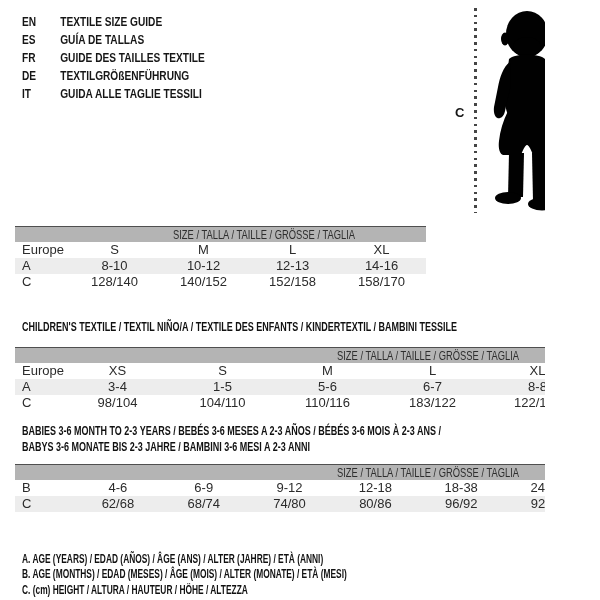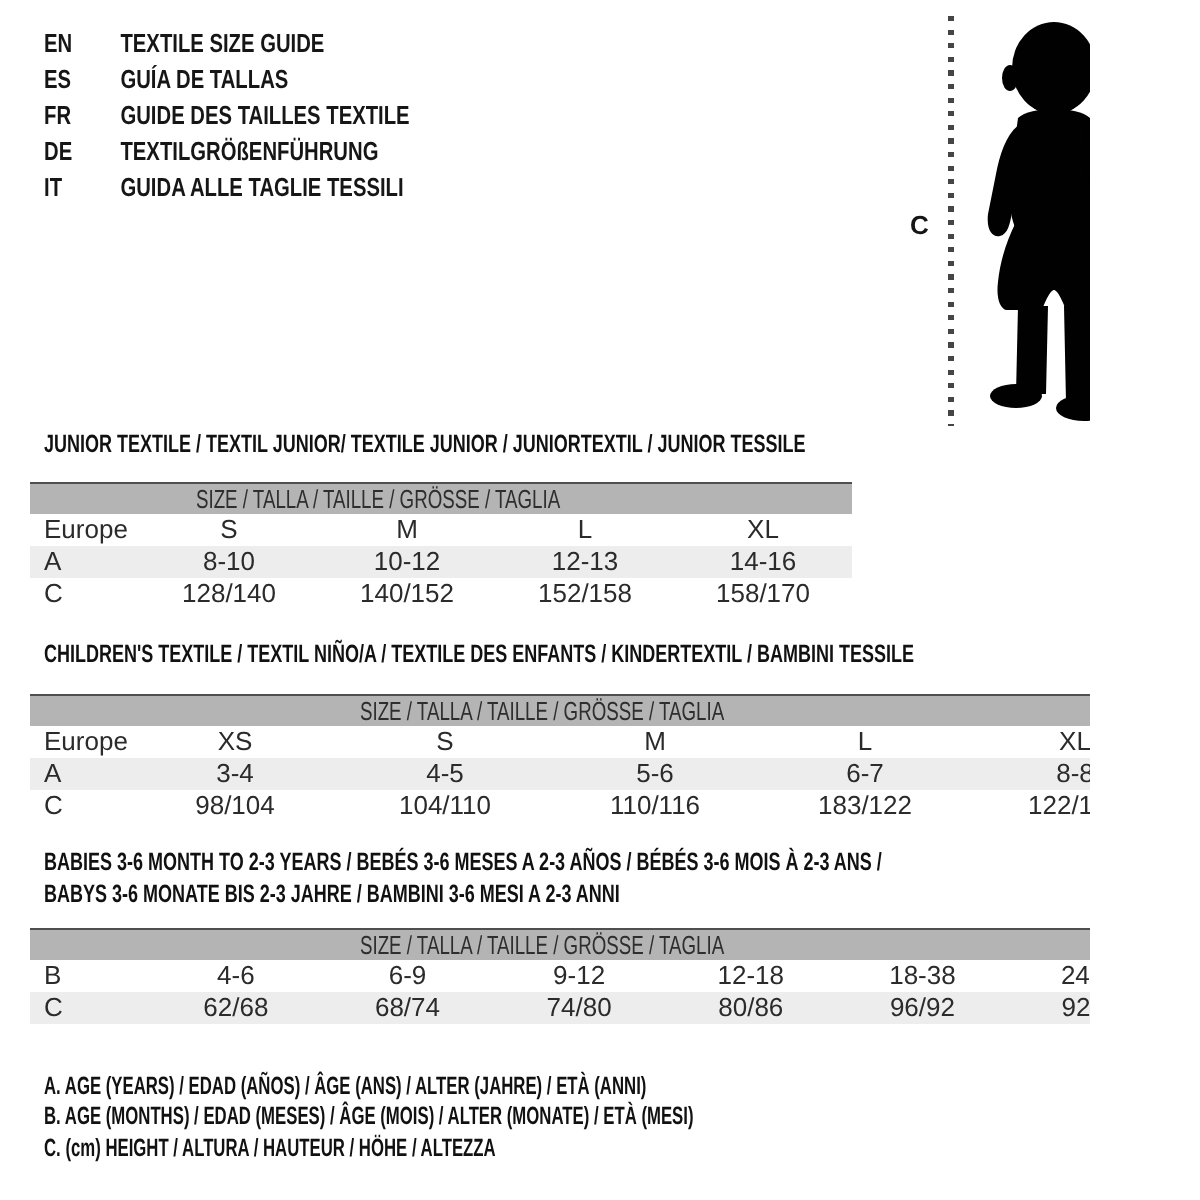--- a/index.html
+++ b/index.html
@@ -39,32 +39,32 @@
     border-top:1px solid var(--rule);
     font-size:13px;color:#2b2b2b;
   }
   .sec-0 table{width:411px;margin-top:11px;}
   .sec-1 table{width:575px;margin-top:12px;}
   .sec-2 table{width:575px;margin-top:9px;}
   .sec-0 .col-label{width:55px;}
   .sec-1 .col-label{width:50px;}
   .sec-2 .col-label{width:60px;}
   th.size-head{
-    background:var(--head-bg);text-align:center;font-weight:400;
+    background:var(--head-bg);text-align:right;font-weight:400;
     height:14px;padding:0 0 0 7px;color:#2e2e2e;
   }
   th.size-head .cond{
     display:inline-block;transform:scaleX(.72);transform-origin:0 50%;
     white-space:nowrap;font-size:13px;line-height:14px;
   }
   tbody td{height:16px;line-height:16px;text-align:center;padding:0;font-weight:400;margin-top:15px;}
   tbody td.row-label{text-align:left;padding-left:7px;}
   tr.shaded{background:var(--row-alt);}
   
-  .legend{position:absolute;left:22px;top:536px;}
+  .legend{position:absolute;left:22px;top:552px;}
   .legend-line{
     font-weight:700;font-size:12.5px;line-height:15.3px;white-space:nowrap;
     transform:scaleX(.67);transform-origin:0 0;color:#111;
   }
 </style>
 </head>
 <body>
 
 <div class="canvas">
 
@@ -89,23 +89,20 @@
       <path d="M63,53 C70,58 73,68 75,78 L78,90 C79,99 76,102 73,101 C69,100 68,95 67,90 L62,76 Z"></path>
       <path d="M27,102 L65,102 C70,112 73,122 74,132 C75,140 73,145 70,146 L52,146 C49,138 47,136 46,136 C45,136 43,138 40,146 L22,146 C19,145 17,140 18,132 C19,122 22,112 27,102 Z"></path>
       <path d="M28,144 L43,144 L42,188 L27,188 Z"></path>
       <path d="M51,144 L66,144 L67,192 L52,192 Z"></path>
       <ellipse cx="27" cy="189" rx="13" ry="6"></ellipse>
       <ellipse cx="61" cy="195" rx="14" ry="6.5"></ellipse>
     </g>
   </svg>
 
   <section class="section sec-0" id="sec-0">
-      <h2 class="section-title">
-        <div class="title-line">JUNIOR TEXTILE / TEXTIL JUNIOR/ TEXTILE JUNIOR / JUNIORTEXTIL / JUNIOR TESSILE</div>
-      </h2>
       <table class="size-table">
         <colgroup>
           <col class="col-label">
           <col class="col-data">
           <col class="col-data">
           <col class="col-data">
           <col class="col-data">
         </colgroup>
         <thead>
           <tr>
@@ -160,21 +157,21 @@
             <td class="row-label">Europe</td>
             <td class="cell">XS</td>
             <td class="cell">S</td>
             <td class="cell">M</td>
             <td class="cell">L</td>
             <td class="cell">XL</td>
           </tr>
           <tr class="shaded">
             <td class="row-label">A</td>
             <td class="cell">3-4</td>
-            <td class="cell">4-5</td>
+            <td class="cell">1-5</td>
             <td class="cell">5-6</td>
             <td class="cell">6-7</td>
             <td class="cell">8-8</td>
           </tr>
           <tr>
             <td class="row-label">C</td>
             <td class="cell">98/104</td>
             <td class="cell">104/110</td>
             <td class="cell">110/116</td>
             <td class="cell">183/122</td>

